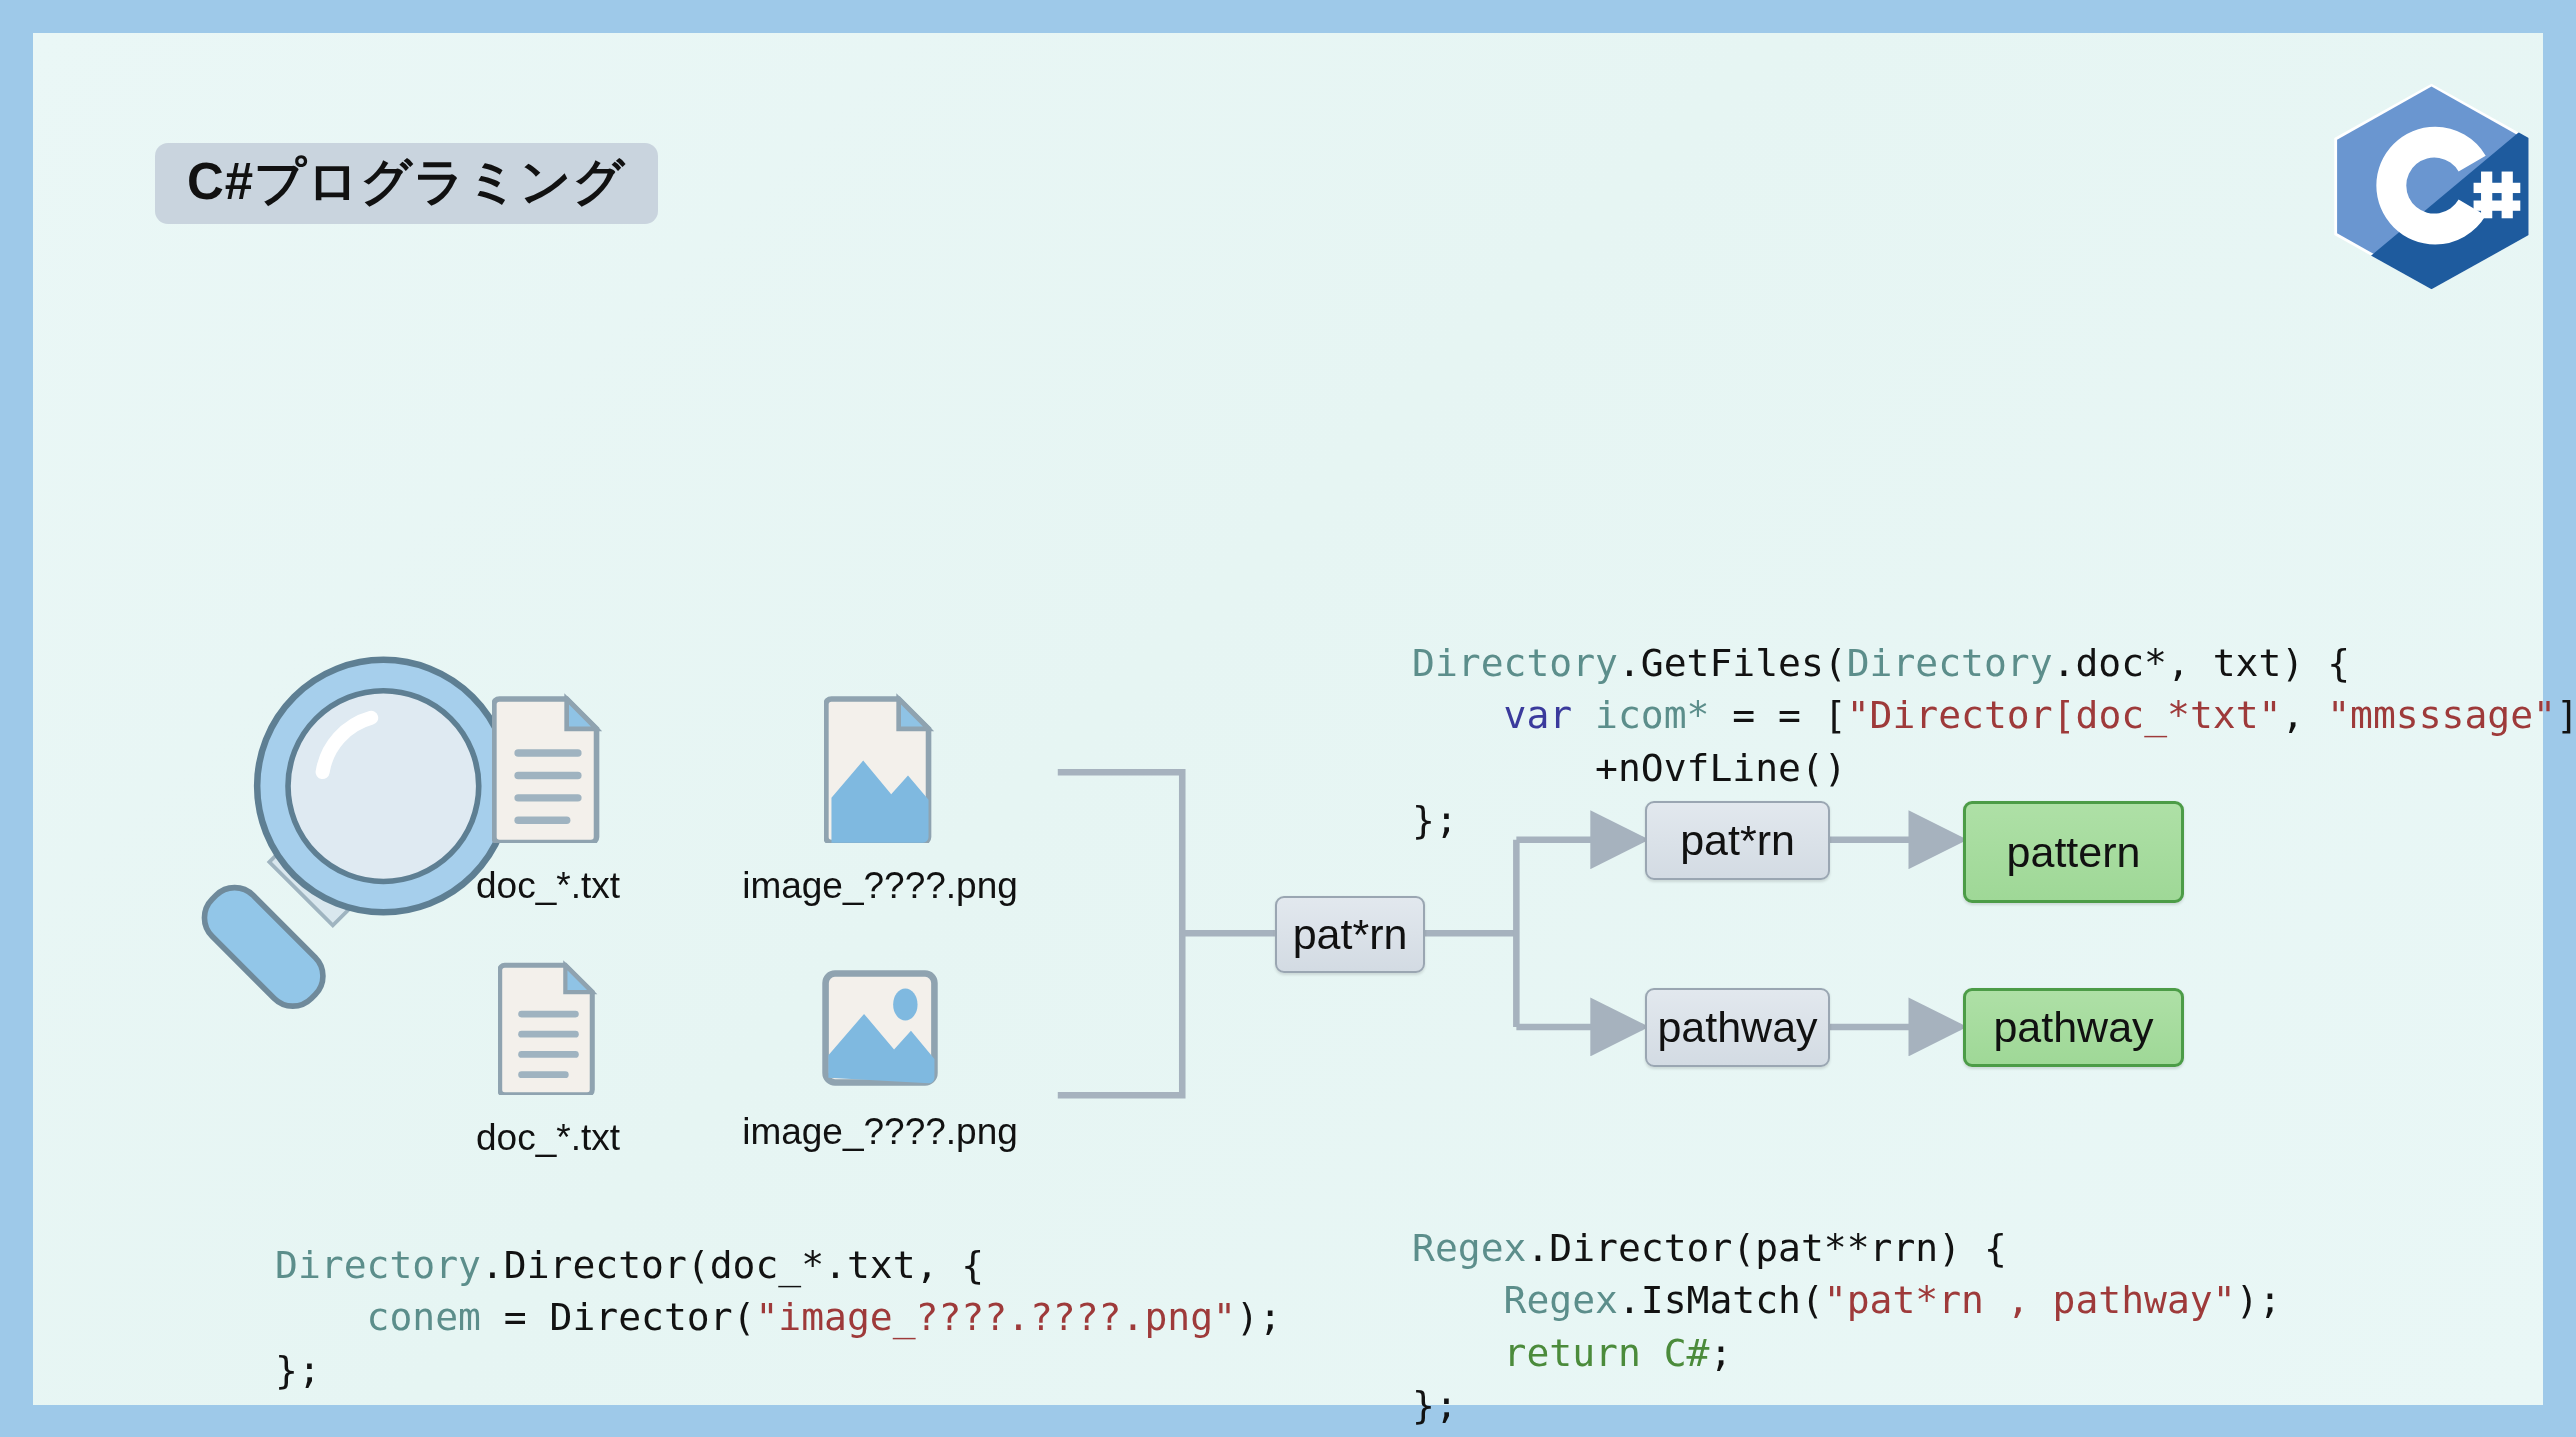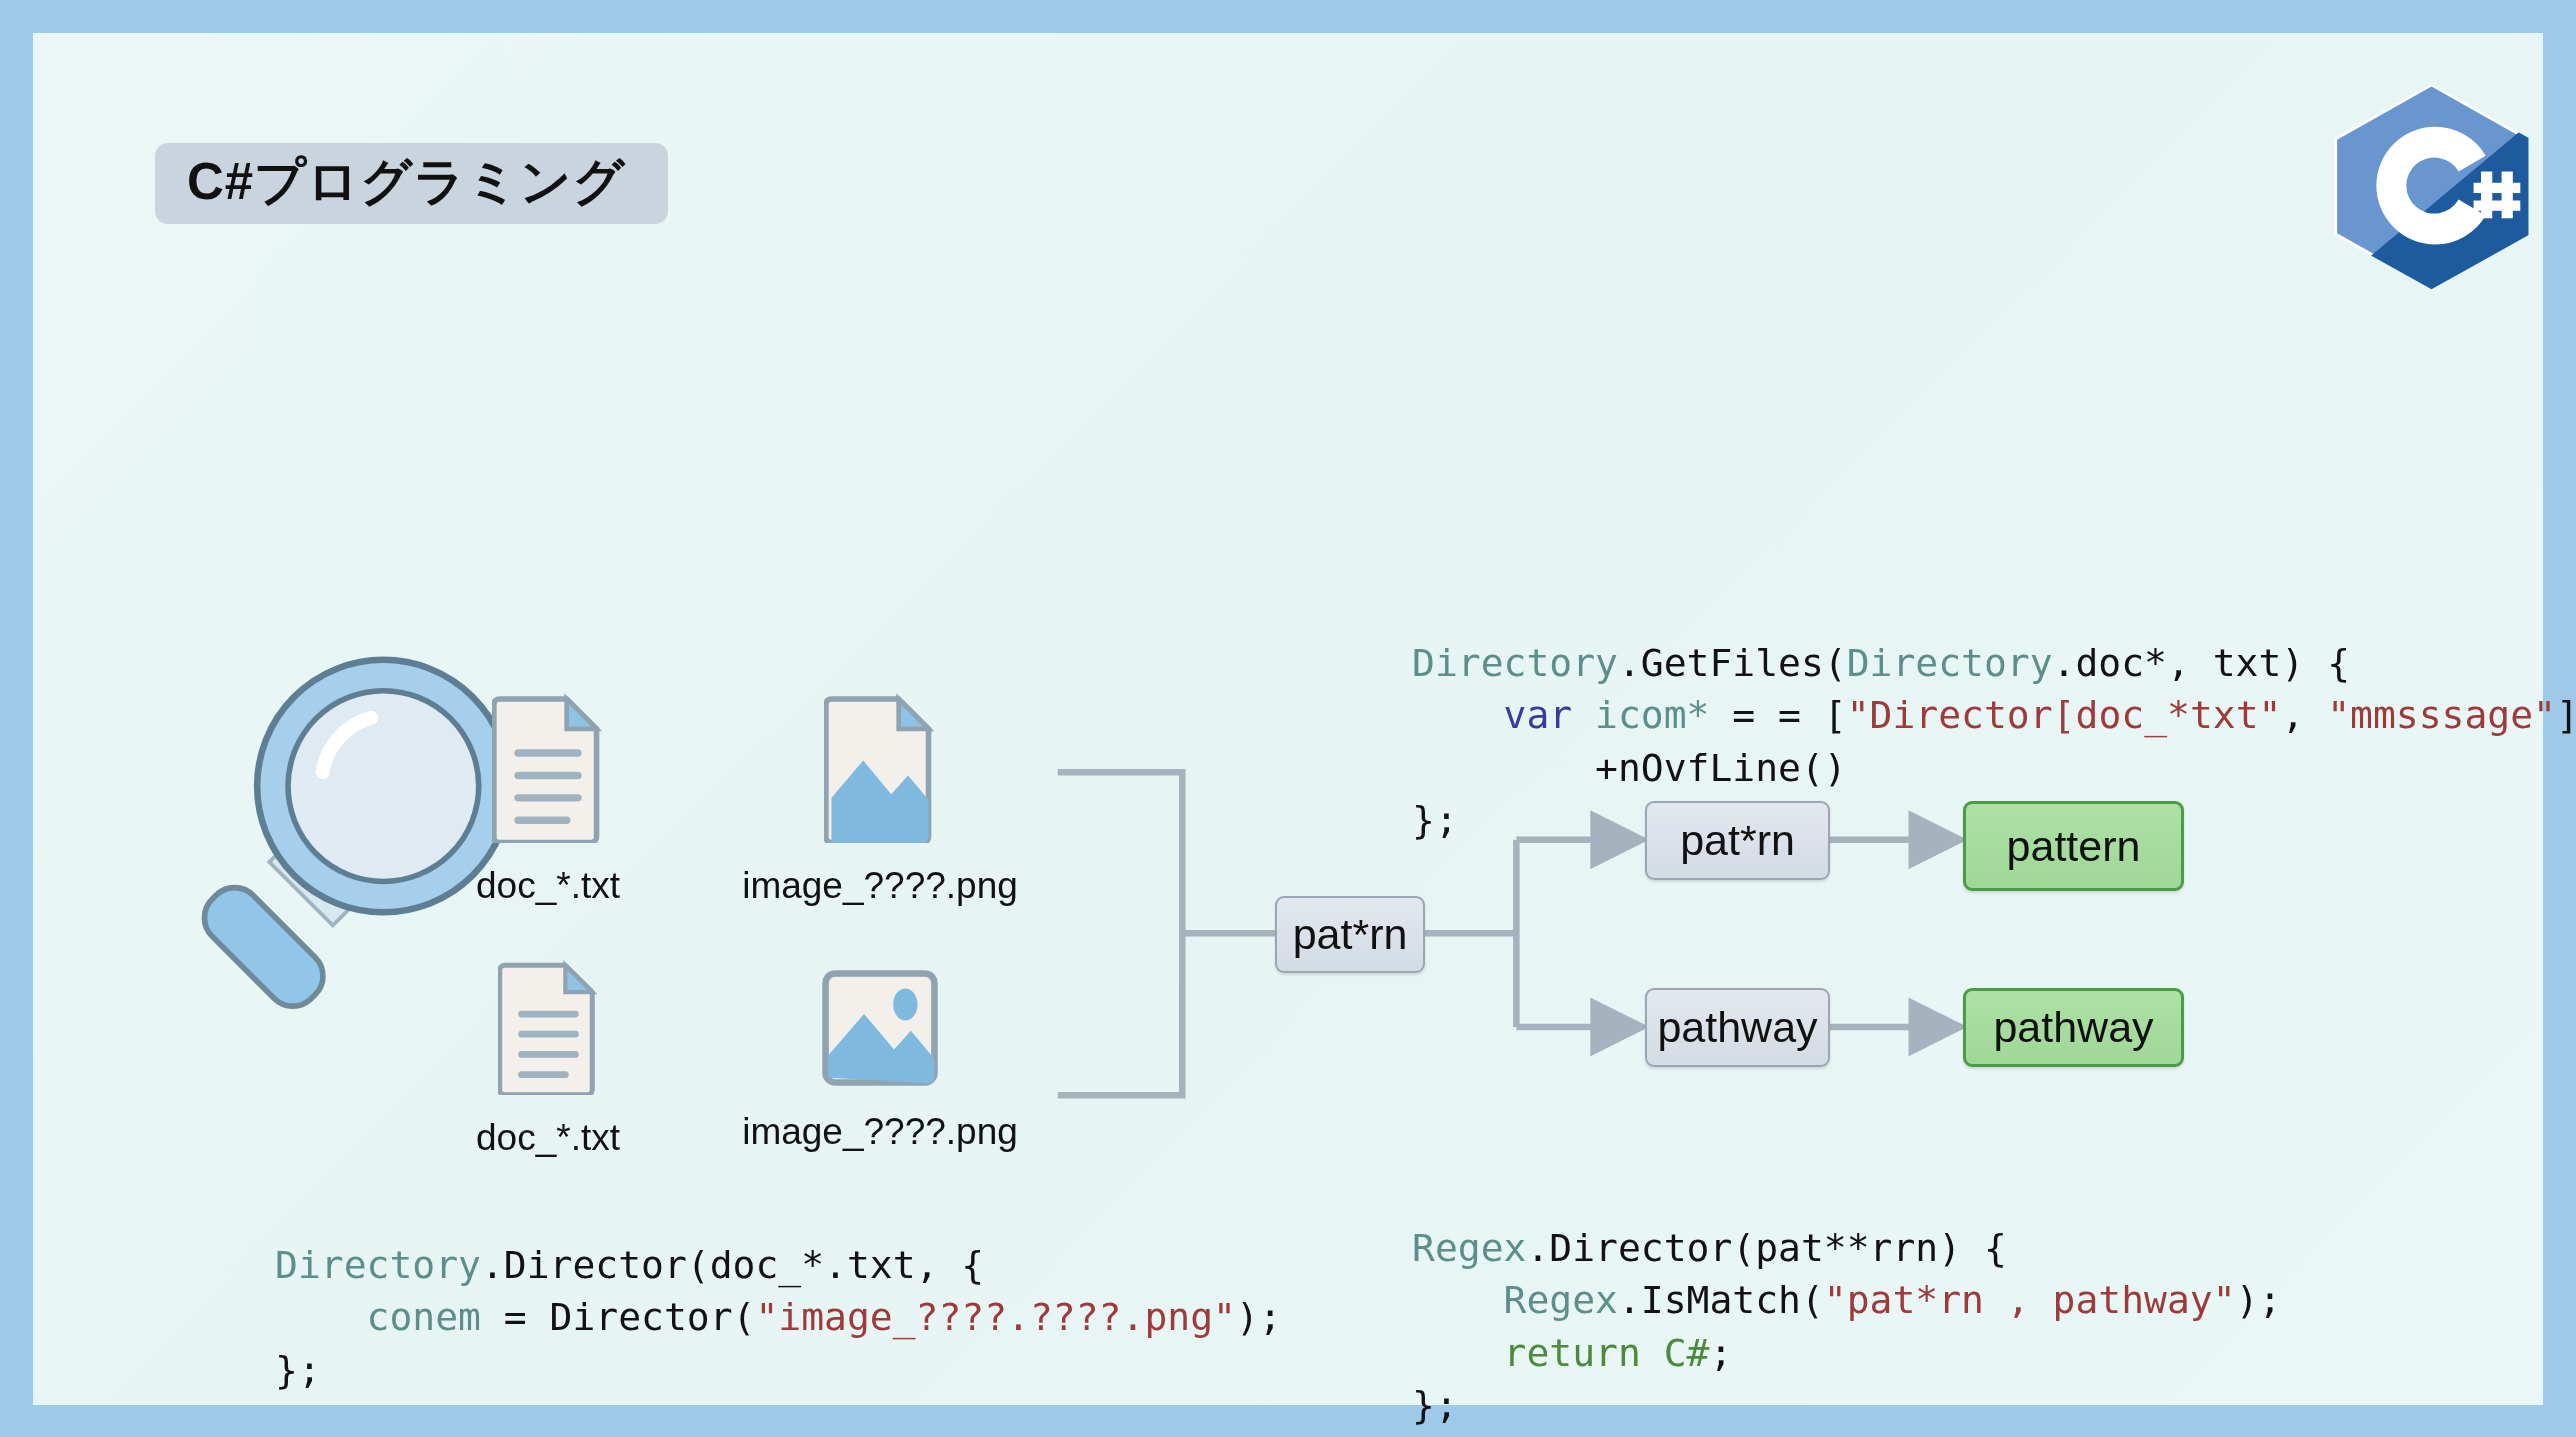--- a/index.html
+++ b/index.html
@@ -14,21 +14,21 @@
   .panel {
     position:absolute;
     left:33px; top:33px;
     width:2510px; height:1372px;
     background:linear-gradient(135deg,#EAF7F6 0%,#E6F5F3 45%,#E9F7F6 100%);
   }
 
   
   .badge {
     position:absolute; left:122px; top:110px;
-    padding:13px 42px 17px 32px;
+    padding:13px 32px 17px 32px;
     background:#C9D4DE;
     border-radius:13px;
     font-size:51px; font-weight:bold; color:#111;
     letter-spacing:0.9px;
     line-height:1;
   }
 
   
   .main-title {
     position:absolute; left:120px; top:276px;
@@ -203,21 +203,21 @@
     </svg>
 
     <div class="node gray" style="left:1242px; top:863px; width:150px; height:77px;">
       <span>pat*rn</span>
     </div>
 
     <div class="node gray" style="left:1612px; top:768px; width:185px; height:79px;">
       <span>pat*rn</span>
     </div>
 
-    <div class="node green" style="left:1930px; top:768px; width:221px; height:90px;">
+    <div class="node green" style="left:1930px; top:768px; width:221px; height:102px;">
       <span>pattern</span>
     </div>
 
     <div class="node gray" style="left:1612px; top:955px; width:185px; height:79px;">
       <span>pathway</span>
     </div>
 
     <div class="node green" style="left:1930px; top:955px; width:221px; height:79px;">
       <span>pathway</span>
     </div>

